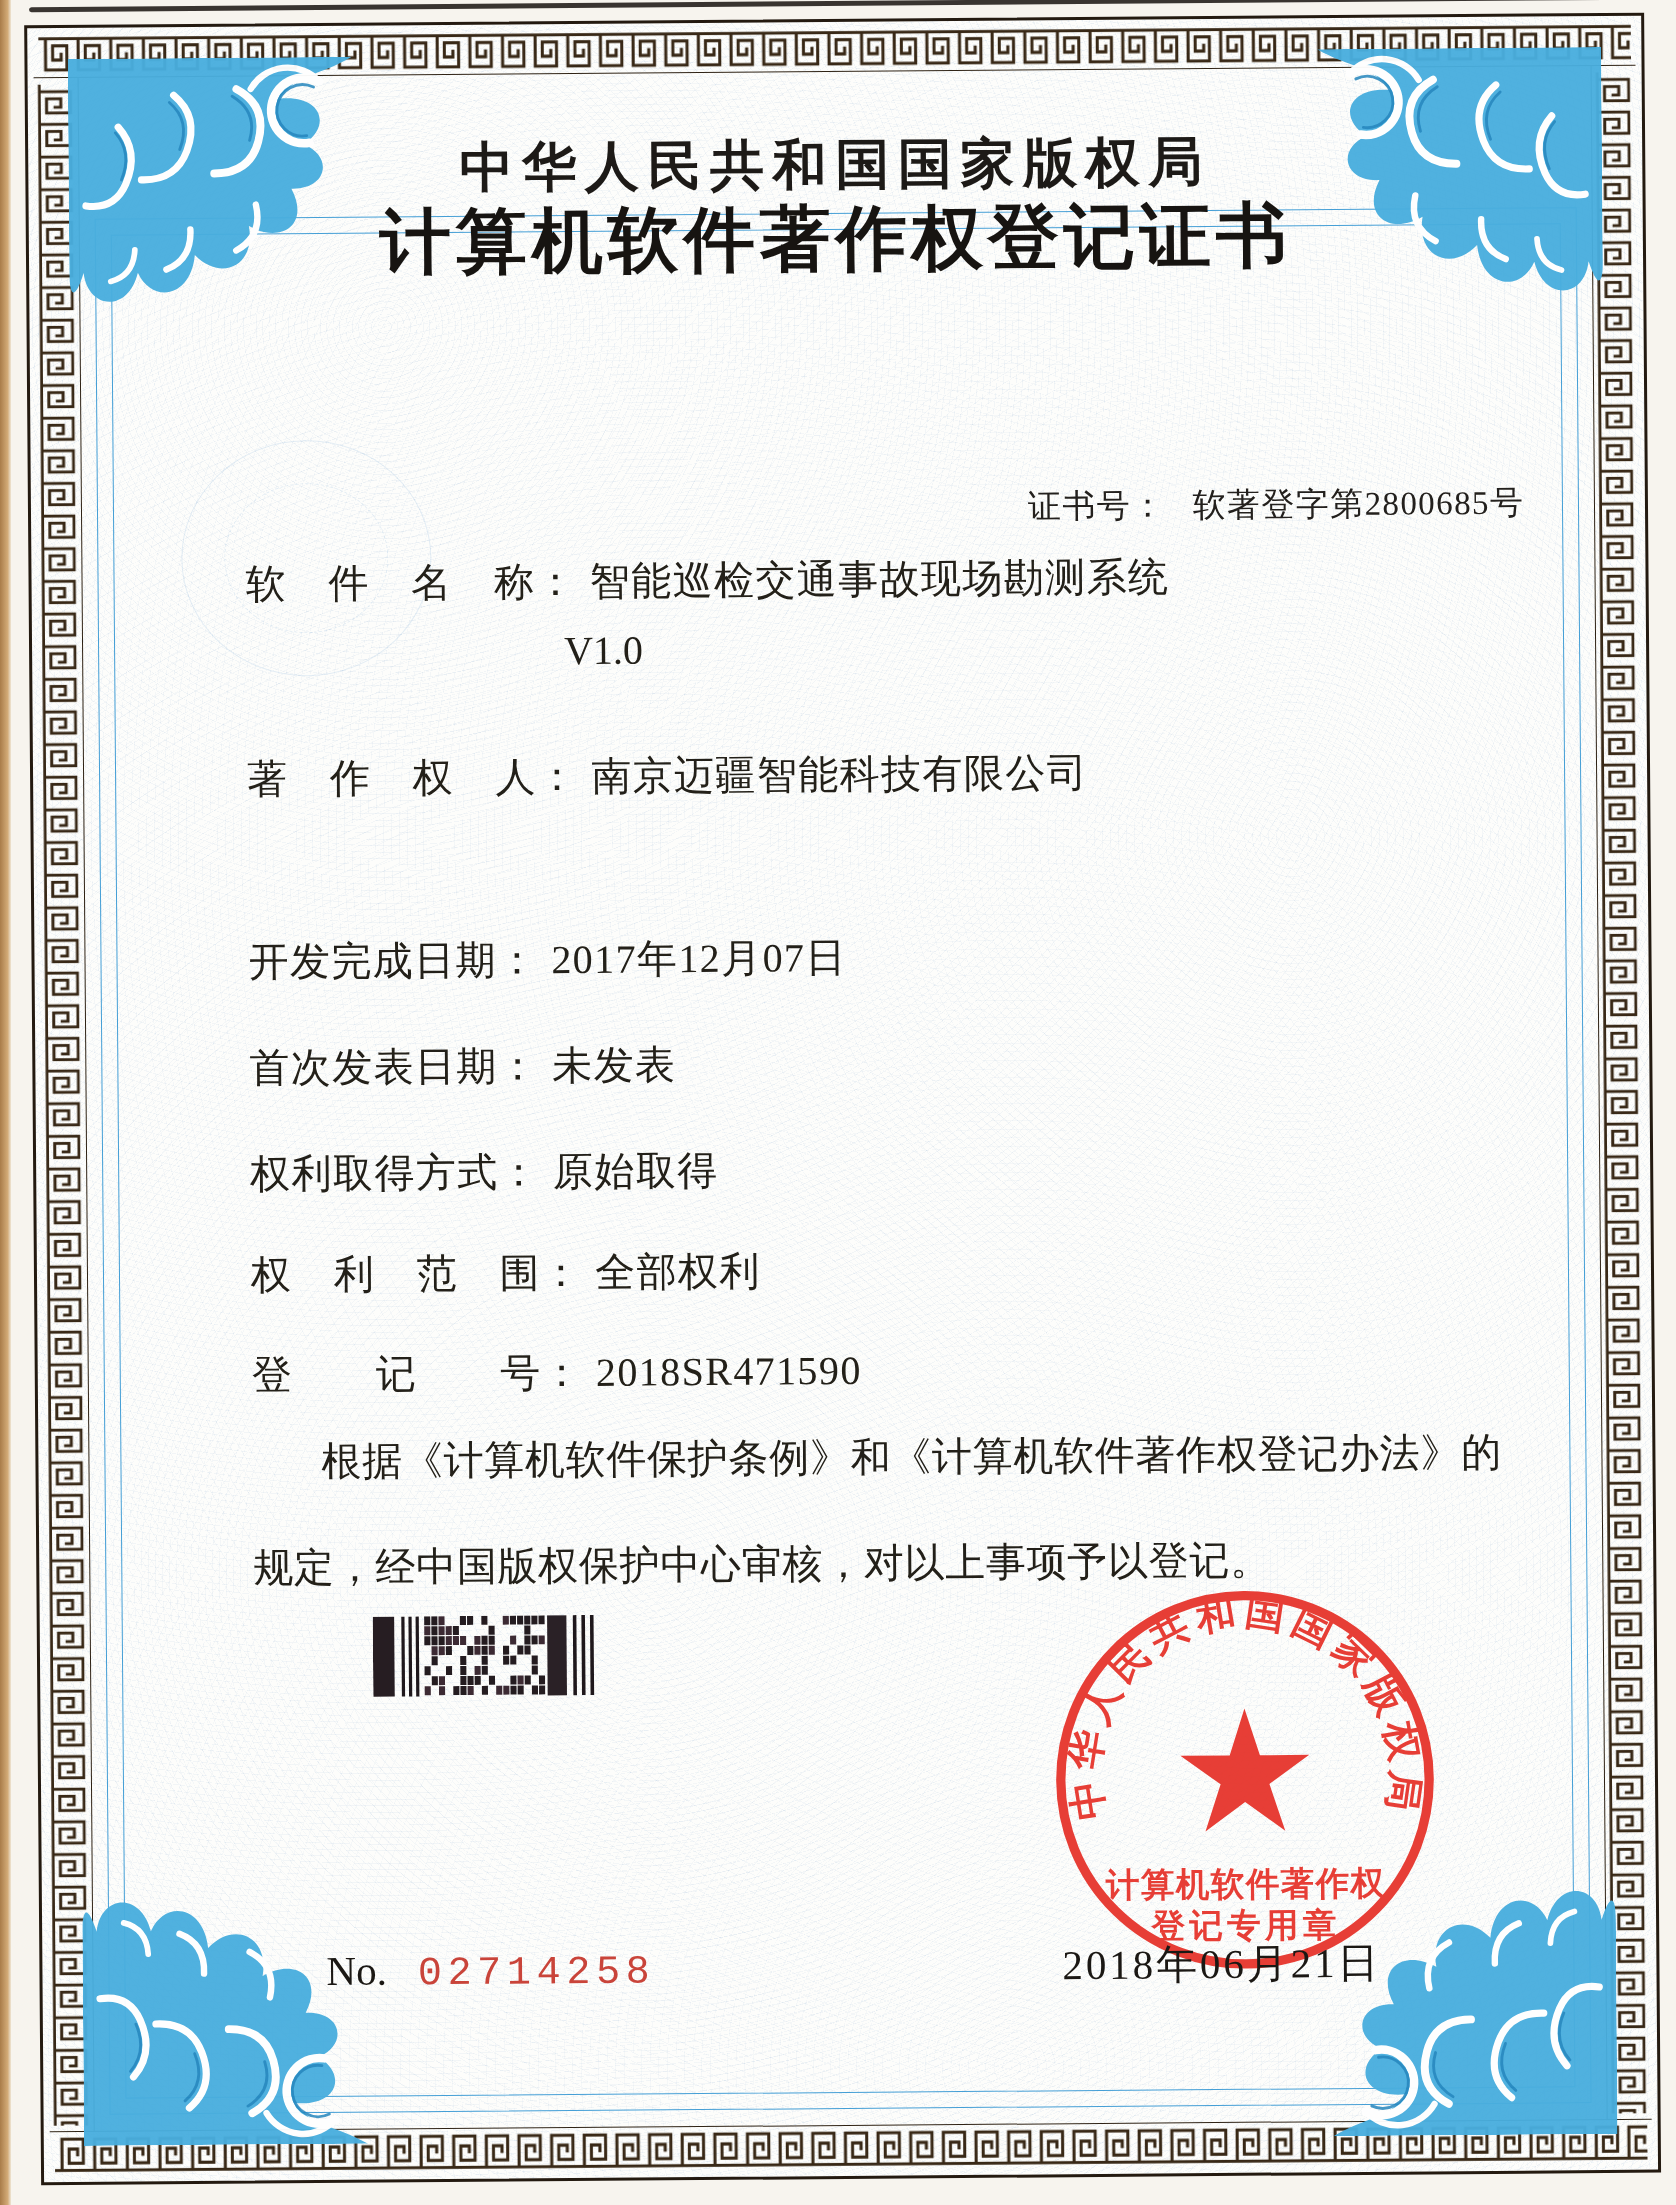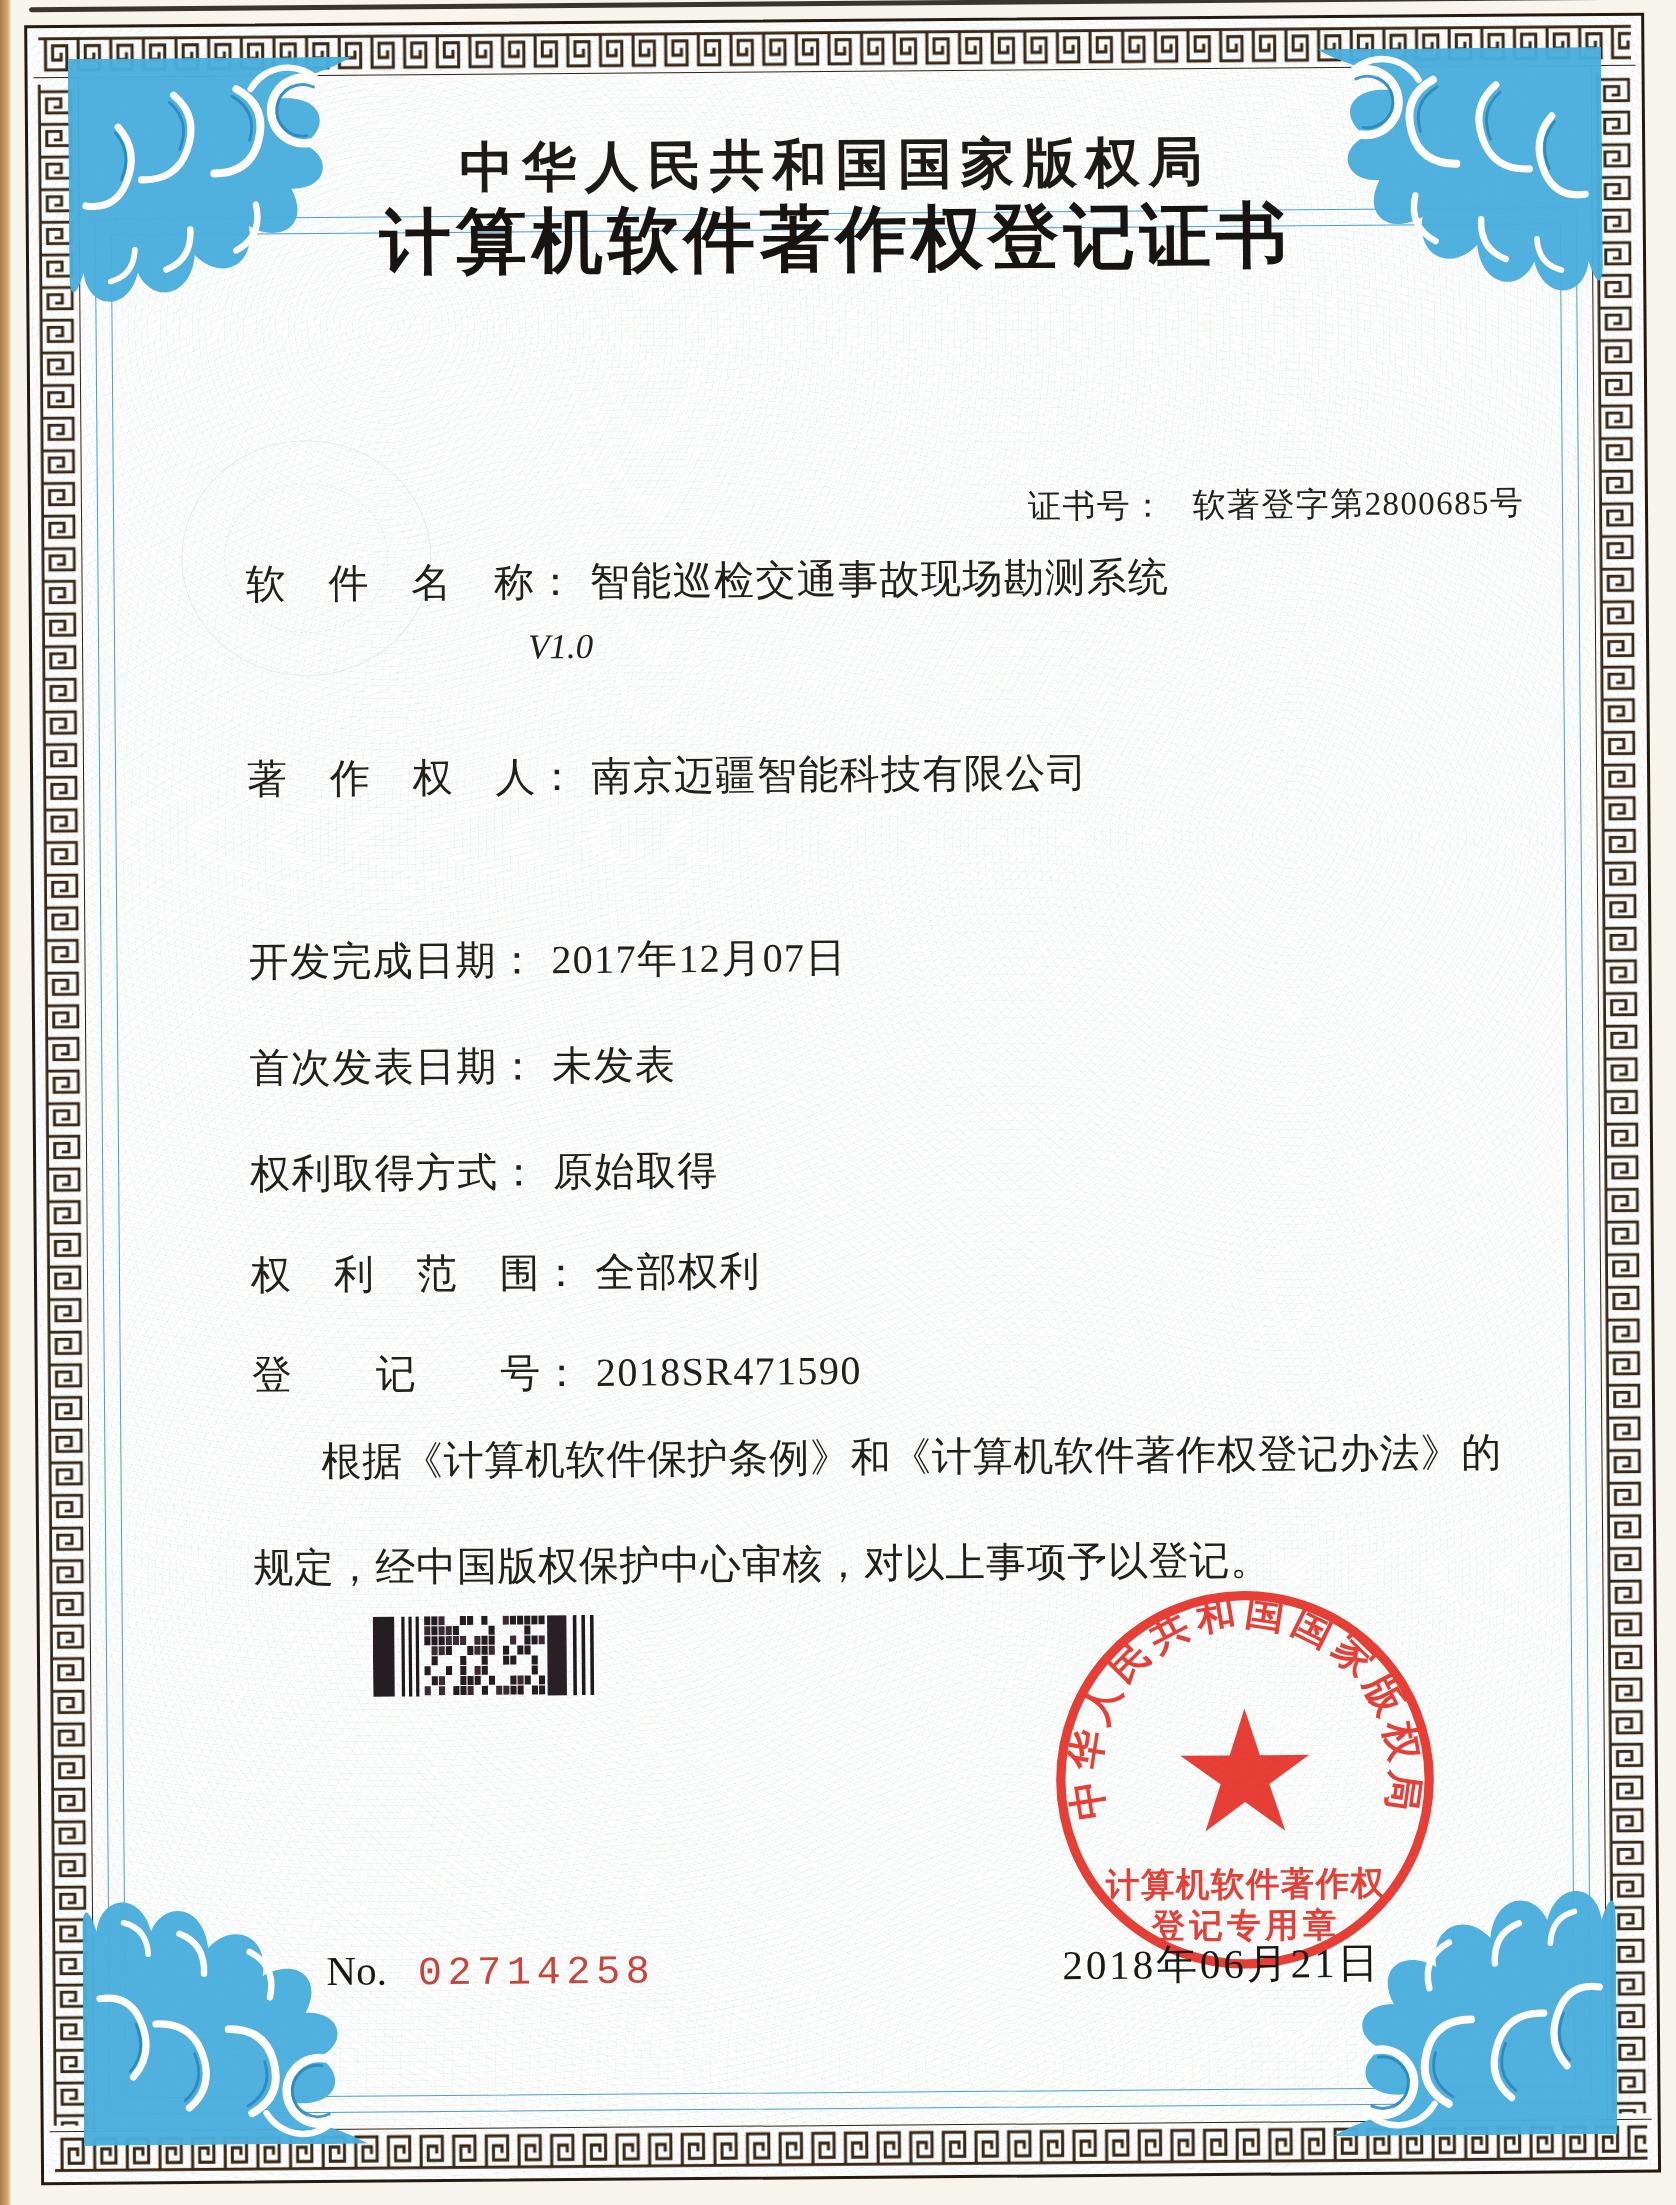--- a/index.html
+++ b/index.html
@@ -49,21 +49,21 @@
   .org-title{position:absolute;left:0;top:107px;width:100%;text-align:center;
       font-size:54px;font-weight:700;letter-spacing:8.6px;color:#1d1a17;}
   .cert-title{position:absolute;left:0;top:170px;width:100%;text-align:center;
       font-size:71px;font-weight:800;letter-spacing:5px;color:#171411;}
   .cert-no{position:absolute;left:997px;top:464px;font-size:33px;color:#23201d;letter-spacing:1.4px;}
   .cert-no .val{margin-left:27px;}
 
   .field{position:absolute;left:214px;font-size:40px;color:#232019;white-space:nowrap;}
   .field .label{display:inline-block;min-width:286px;letter-spacing:1.4px;}
   .field .value{margin-left:13px;letter-spacing:1.4px;}
-  .row0{top:530px;} .row0b{top:603px;left:496px;font-size:35px;font-style:italic;}
+  .row0{top:530px;} .row0b{top:603px;left:532px;font-size:40px;}
   .row1{top:725px;} .row2{top:908px;} .row3{top:1014px;}
   .row4{top:1120px;} .row5{top:1221px;} .row6{top:1321px;}
 
   .stmt{position:absolute;left:214px;width:1285px;font-size:40px;color:#232019;letter-spacing:0.7px;}
   .stmt.l1{top:1408px;text-indent:69px;}
   .stmt.l2{top:1514px;}
 
   .barcode{position:absolute;left:333px;top:1591px;width:243px;height:83px;}
 
   .seal{position:absolute;left:997px;top:1554px;width:414px;height:414px;opacity:.94;}

